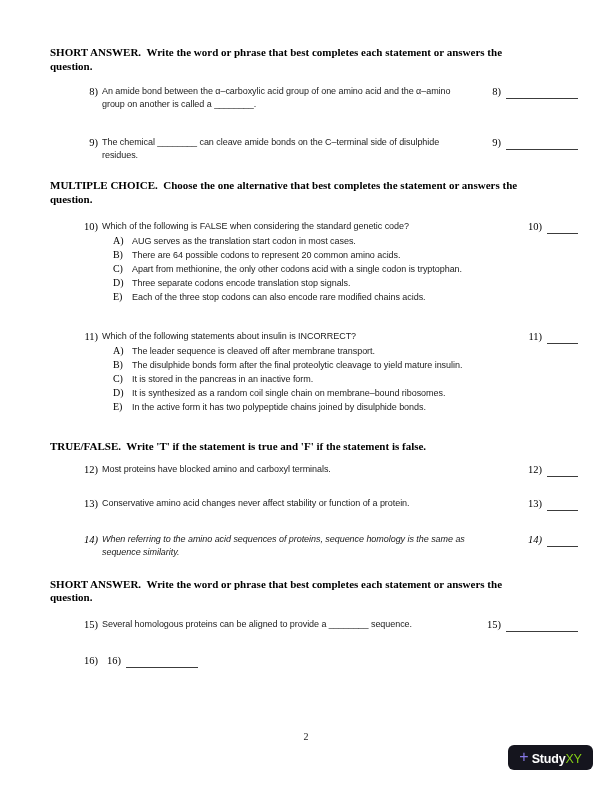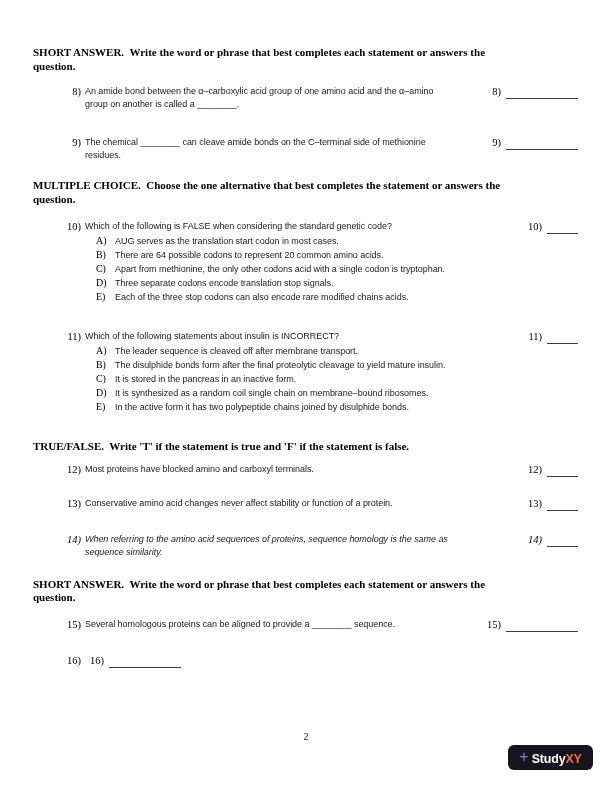--- a/index.html
+++ b/index.html
@@ -1,21 +1,21 @@
 <!DOCTYPE html>
 <html><head>
 <meta charset="utf-8">
 <style>
   html,body{margin:0;padding:0;background:#ffffff;}
   .page{
     position:relative;
     width:612px;height:792px;
     background:#ffffff;
     box-sizing:border-box;
-    padding:46px 34px 0 33px;
+    padding:46px 34px 0 50px;
     overflow:hidden;
     font-family:"Liberation Sans",sans-serif;
     color:#1c1c1c;
   }
   .heading{
     font-family:"Liberation Serif",serif;
     font-weight:bold;
     font-size:11px;
     line-height:13.5px;
     color:#000;
@@ -64,21 +64,21 @@
     background:#15151e;
     border-radius:6px;
     display:flex;align-items:center;justify-content:center;
     gap:3px;
   }
   .logo-plus{
     color:#8677e6;font-size:16px;font-weight:400;line-height:1;
     margin-top:-2px;font-family:"Liberation Sans",sans-serif;
   }
   .logo-main{color:#ffffff;font-weight:bold;font-size:12.5px;letter-spacing:-0.2px;}
-  .logo-accent{color:#f97316;font-weight:bold;font-size:12.5px;letter-spacing:-0.2px;}
+  .logo-accent{color:#84cc16;font-weight:normal;font-size:12.5px;letter-spacing:-0.2px;}
 </style>
 </head>
 <body>
 
 <div class="page">
 
   <div class="heading h-sa1">SHORT ANSWER.  Write the word or phrase that best completes each statement or answers the
 question.</div>
 
   <div class="q q8">
@@ -89,21 +89,21 @@
     </div>
     <div class="answer">
       <span class="anum">8)</span>
       <span class="blank long"></span>
     </div>
   </div>
 
   <div class="q q9">
     <div class="qnum">9)</div>
     <div class="qbody">
-      <div class="qtext">The chemical ________ can cleave amide bonds on the C–terminal side of methionine
+      <div class="qtext">The chemical ________ can cleave amide bonds on the C–terminal side of disulphide
 residues.</div>
     </div>
     <div class="answer">
       <span class="anum">9)</span>
       <span class="blank long"></span>
     </div>
   </div>
 
   <div class="heading h-mc">MULTIPLE CHOICE.  Choose the one alternative that best completes the statement or answers the
 question.</div>

